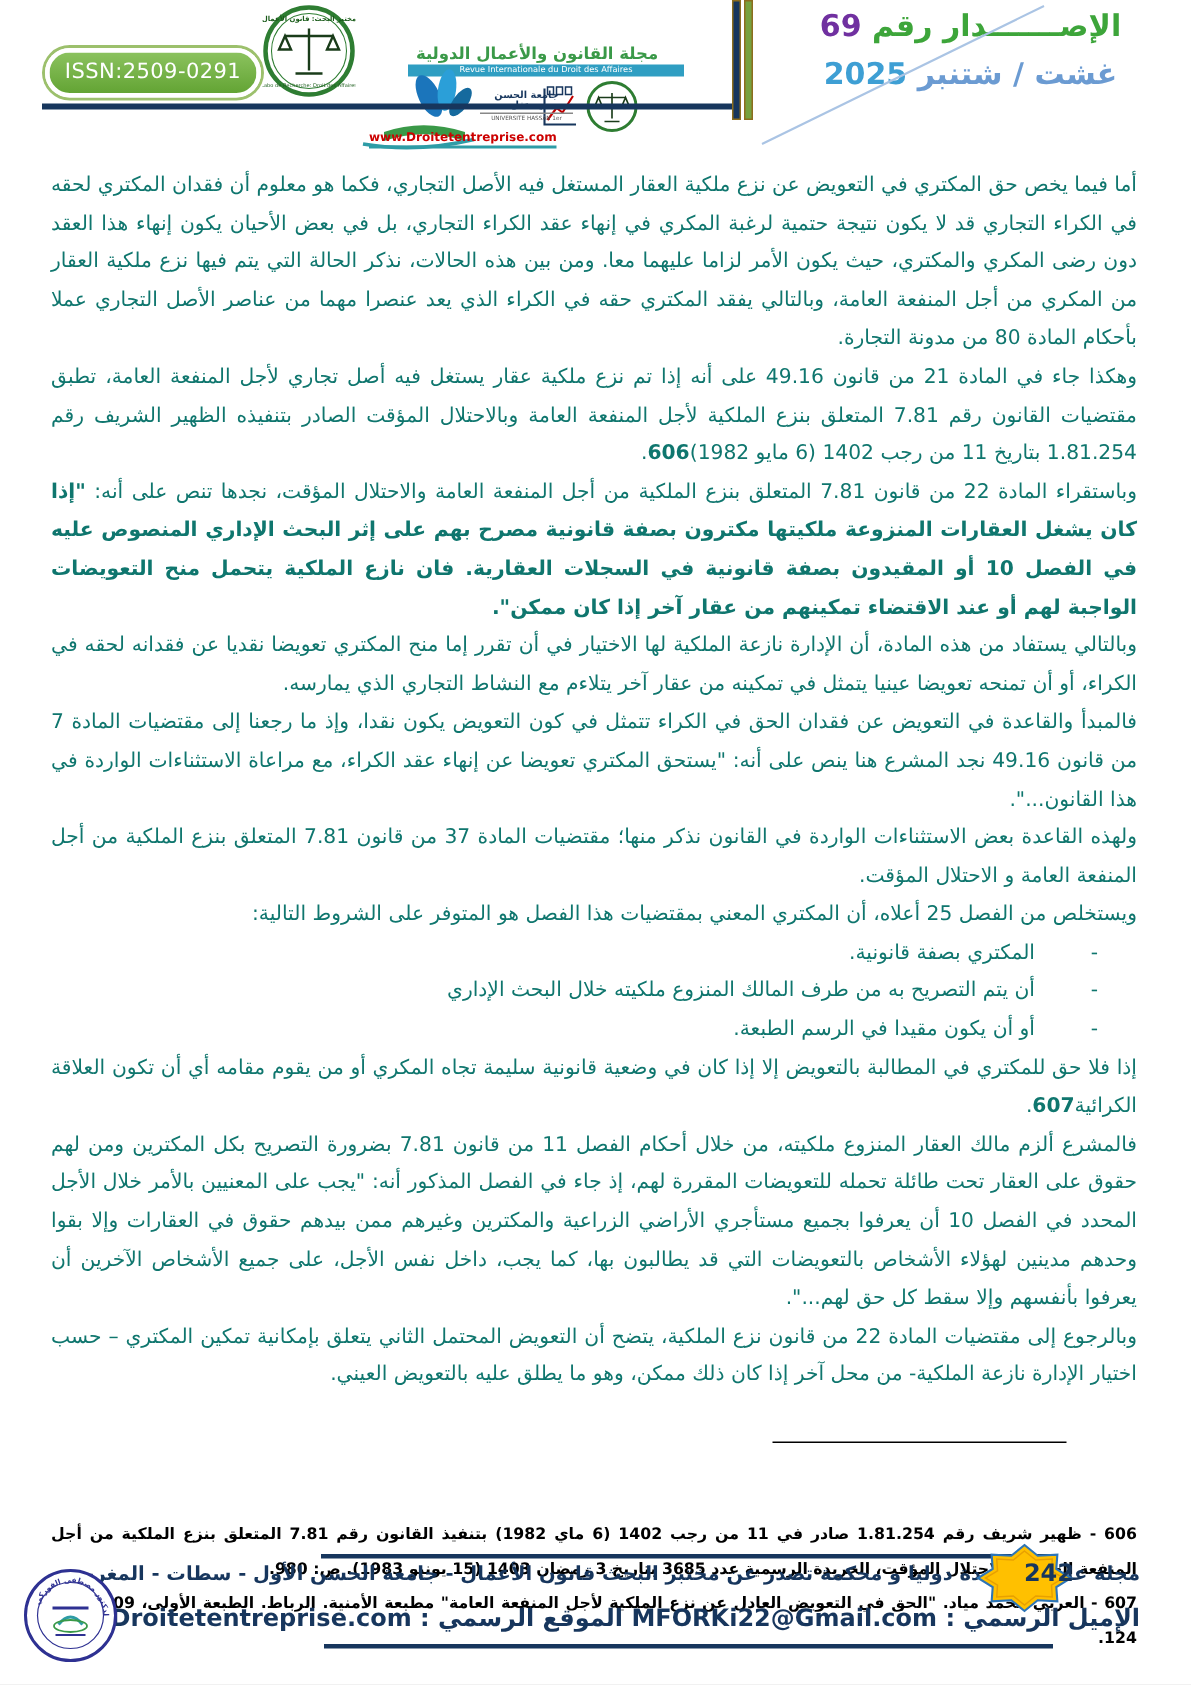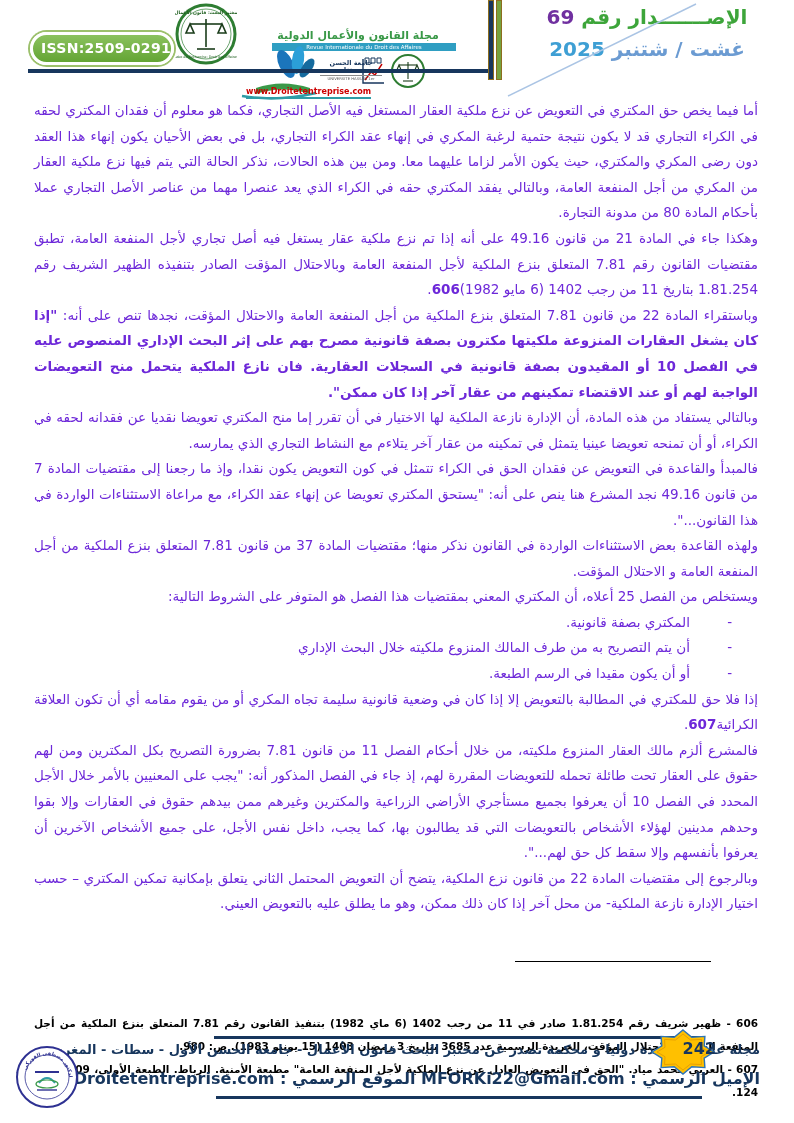--- a/index.html
+++ b/index.html
@@ -6,21 +6,21 @@
   .page{
     position:relative;width:794px;height:1123px;margin:0 auto;background:#ffffff;
     font-family:"DejaVu Sans", sans-serif;overflow:hidden;
   }
   
   .issn-pill{
     position:absolute;left:30px;top:32px;width:138px;height:27px;
     background:linear-gradient(#8bc25e,#63a434);
     border:3px solid #fff;border-radius:17px;
     box-shadow:0 0 0 2px #9cc06c;
-    color:#fff;font-weight:bold;font-size:14px;line-height:27px;text-align:right;
+    color:#fff;font-weight:normal;font-size:14px;line-height:27px;text-align:center;
     letter-spacing:.3px;direction:ltr;
   }
   .lab-logo{position:absolute;left:175px;top:3px;}
   .center-logo{position:absolute;left:242px;top:2px;width:232px;height:68px;direction:rtl;margin-top:28px;}
   .cl-title{color:#3a9948;font-weight:bold;font-size:11px;text-align:center;line-height:12px;}
   .cl-band{background:#2f9ec2;color:#fff;font-size:5.5px;text-align:center;height:8px;line-height:8px;
     margin:1px 18px 1px 30px;direction:ltr;overflow:hidden;white-space:nowrap;}
   .cl-row{position:relative;height:38px;}
   .cl-univ{position:absolute;left:78px;top:8px;width:62px;text-align:center;direction:rtl;}
   .cl-univ .ar{color:#17365d;font-size:6.5px;font-weight:bold;line-height:7px;}
@@ -32,22 +32,22 @@
   .vbar.green{left:496px;background:#76a23f;}
   .issue-block{position:absolute;left:506px;top:3px;width:282px;text-align:center;direction:rtl;}
   .issue-l1{font-size:20px;font-weight:bold;color:#3da53a;line-height:28px;white-space:nowrap;}
   .issue-l1 .num{color:#7030a0;}
   .issue-l2{font-size:20px;font-weight:bold;color:#6b9bd2;line-height:28px;margin-top:4px;white-space:nowrap;}
   .issue-l2 .year{color:#3e9fd4;}
   .header-rule{position:absolute;left:28px;top:69px;width:460px;height:4px;background:#17365d;}
   .diag{position:absolute;left:500px;top:0;pointer-events:none;}
   
   .article{
-    position:absolute;top:98px;left:34px;width:724px;
-    direction:rtl;text-align:justify;color:#6d28d9;
+    position:absolute;top:111px;left:34px;width:724px;
+    direction:rtl;text-align:justify;color:#0f766e;
     font-size:13.5px;line-height:25.6px;
   }
   .article p{margin:0;}
   .b{font-weight:bold;}
   .li{display:flex;padding-right:26px;}
   .li .dash{flex:none;width:42px;}
   .li .li-text{flex:1;}
   
   .fn-sep{position:absolute;left:515px;top:961px;width:196px;border-top:1.6px solid #000;}
   .footnotes{

